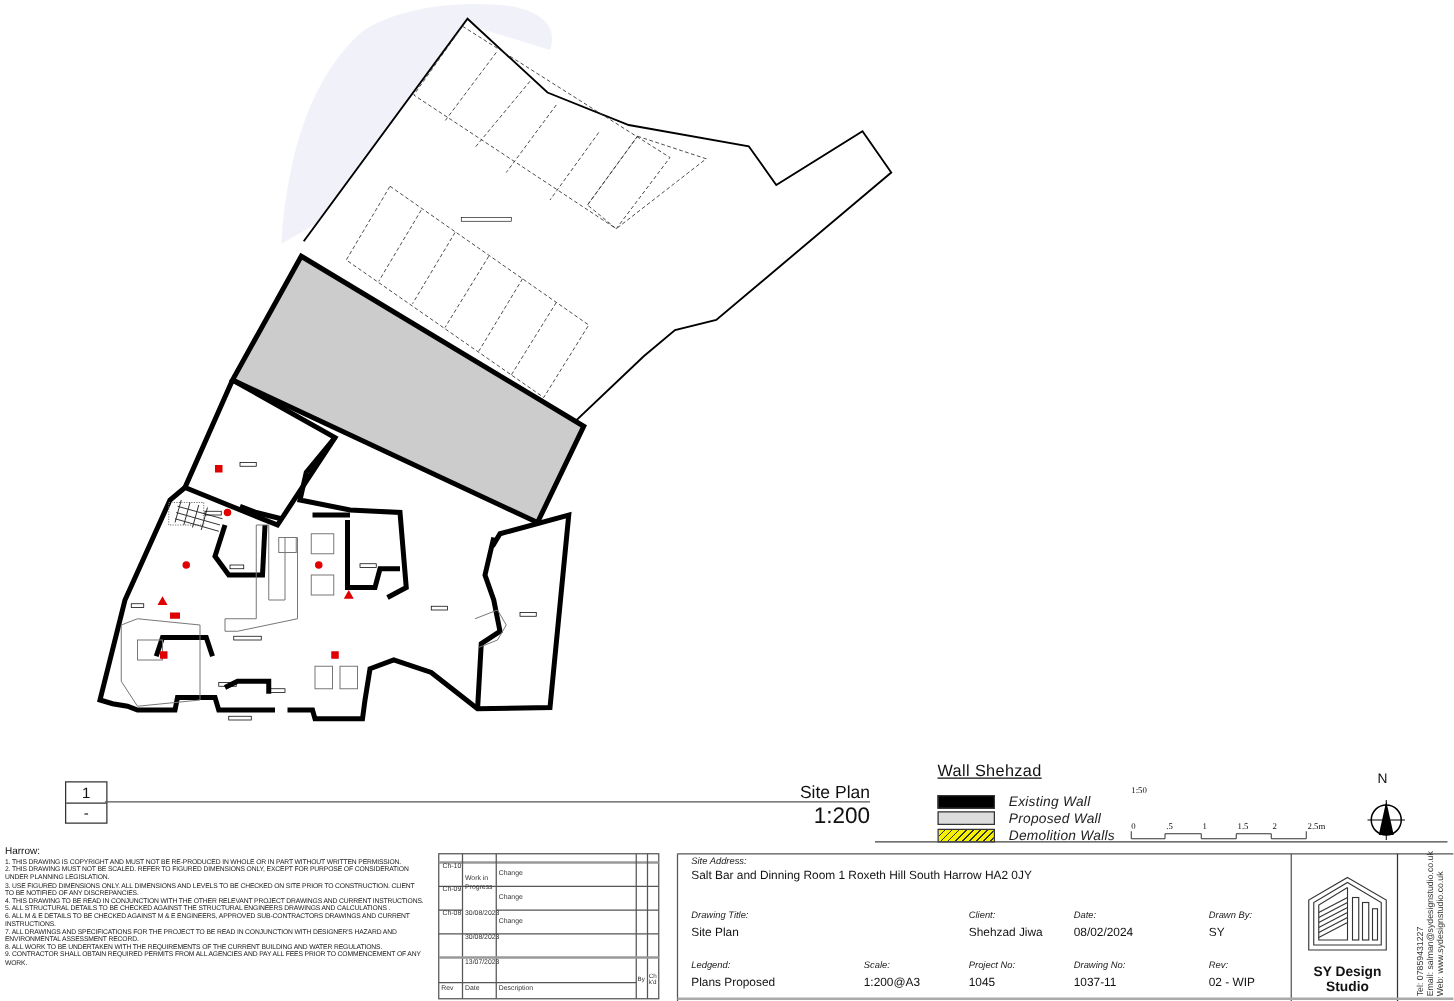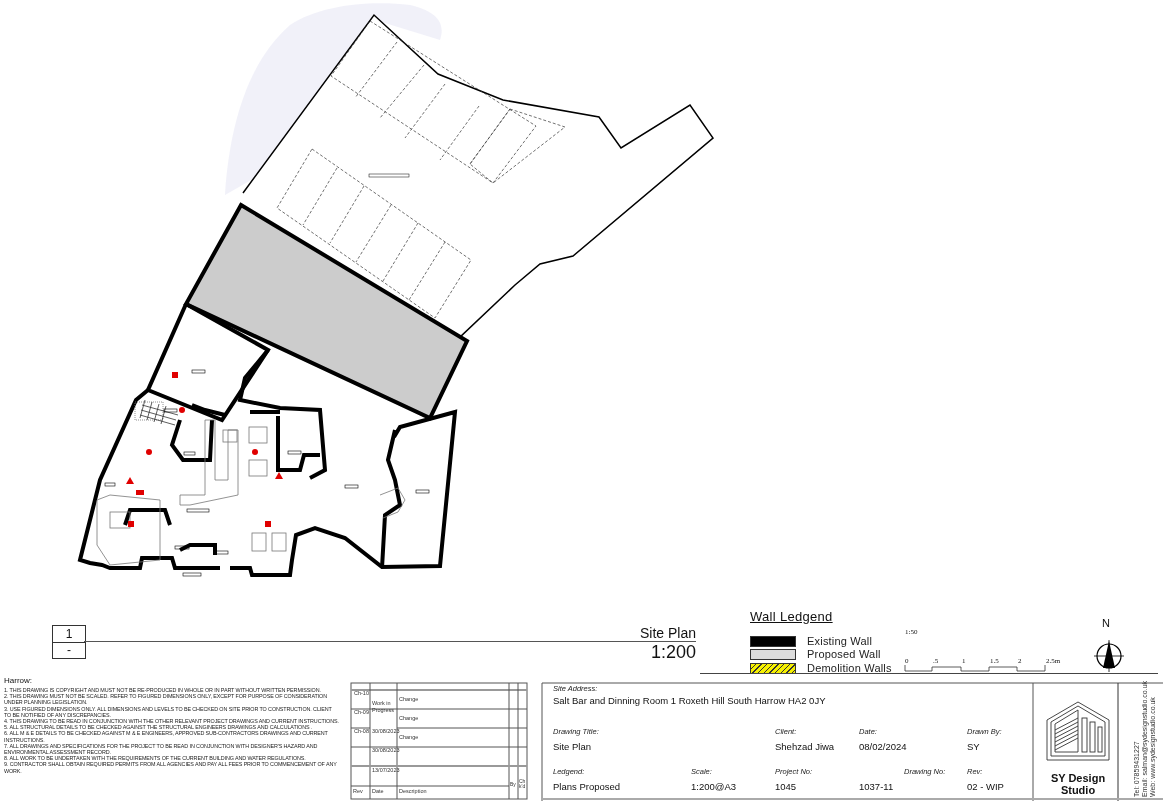--- a/index.html
+++ b/index.html
@@ -8,21 +8,21 @@
   #plan { position:absolute; left:0; top:0; width:1163px; height:620px; }
   
   .view-box { position:absolute; left:52px; top:625px; width:32px; height:32px; border:1px solid #333; }
   .view-box .num { height:16px; border-bottom:1px solid #333; text-align:center; font-size:12px; line-height:16px; }
   .view-box .sub { height:15px; text-align:center; font-size:12px; line-height:15px; }
   .view-line { position:absolute; left:84px; top:641px; width:612px; height:0; border-top:1px solid #555; }
   .view-title { position:absolute; right:467px; top:625px; font-size:14px; }
   .view-scale { position:absolute; right:467px; top:642px; font-size:18px; }
   
   .legend-title { position:absolute; left:750px; top:609px; font-size:13px; text-decoration:underline; letter-spacing:0.3px; }
-  .legend-item { position:absolute; left:750px; height:11px; display:flex; align-items:flex-end; }
+  .legend-item { position:absolute; left:750px; height:11px; display:flex; align-items:flex-start;font-style:italic; }
   .swatch { width:44px; height:9px; border:1px solid #333; margin-right:11px; }
   .legend-label { font-size:11px; color:#222; letter-spacing:0.2px; }
   .sw-existing { background:#000; }
   .sw-proposed { background:#dcdcdc; }
   .sw-demo { background:repeating-linear-gradient(135deg,#f5f000 0 3px,#333 3px 4px); }
   
   .sb-ratio { position:absolute; left:905px; top:628px; font-family:"Liberation Serif", serif; font-size:7px; }
   .sb-tick { position:absolute; top:657px; font-family:"Liberation Serif", serif; font-size:7px; }
   
   .north-n { position:absolute; left:1102px; top:617px; font-size:11px; }
@@ -136,21 +136,21 @@
 </svg>
 
 <div class="view-box">
   <div class="num">1</div>
   <div class="sub">-</div>
 </div>
 <div class="view-line"></div>
 <div class="view-title">Site Plan</div>
 <div class="view-scale">1:200</div>
 
-<div class="legend-title">Wall Ledgend</div>
+<div class="legend-title">Wall Shehzad</div>
 <div class="legend-item" style="top:636px">
   <span class="swatch sw-existing"></span>
   <span class="legend-label">Existing Wall</span>
 </div>
 <div class="legend-item" style="top:649px">
   <span class="swatch sw-proposed"></span>
   <span class="legend-label">Proposed Wall</span>
 </div>
 <div class="legend-item" style="top:663px">
   <span class="swatch sw-demo"></span>
@@ -259,21 +259,21 @@
 
 <div class="field-lbl" style="left:553px;top:767px">Ledgend:</div>
 <div class="field-val" style="left:553px;top:781px">Plans Proposed</div>
 
 <div class="field-lbl" style="left:691px;top:767px">Scale:</div>
 <div class="field-val" style="left:691px;top:781px">1:200@A3</div>
 
 <div class="field-lbl" style="left:775px;top:767px">Project No:</div>
 <div class="field-val" style="left:775px;top:781px">1045</div>
 
-<div class="field-lbl" style="left:904px;top:767px">Drawing No:</div>
+<div class="field-lbl" style="left:859px;top:767px">Drawing No:</div>
 <div class="field-val" style="left:859px;top:781px">1037-11</div>
 
 <div class="field-lbl" style="left:967px;top:767px">Rev:</div>
 <div class="field-val" style="left:967px;top:781px">02 - WIP</div>
 
 <div class="logo-box">
   <svg class="abs" style="left:10px;top:20px" width="66" height="62">
     <g fill="none" stroke="#333" stroke-width="0.9">
       <polygon points="33,2 64,20 64,60 2,60 2,20"></polygon>
       <polygon points="33,6 60,22 60,56 6,56 6,22"></polygon>

